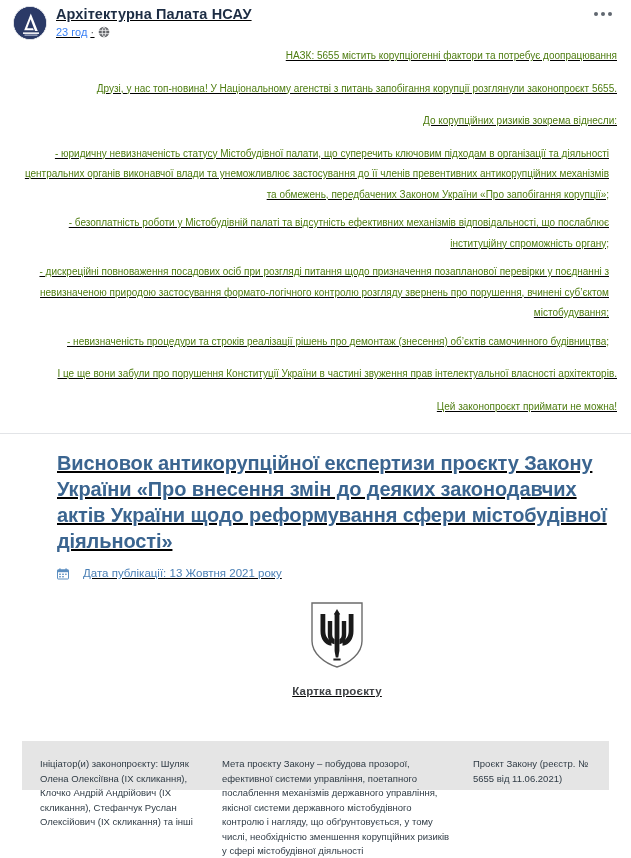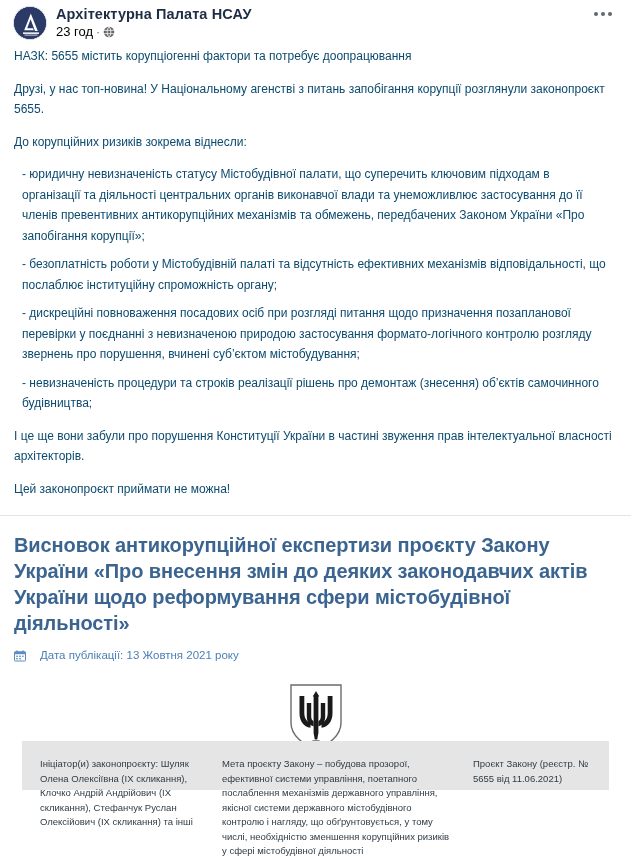--- a/index.html
+++ b/index.html
@@ -10,20 +10,21 @@
     background: #ffffff;
     font-family: "Liberation Sans", "DejaVu Sans", sans-serif;
     overflow: hidden;
   }
 
   .page {
     width: 631px;
     height: 790px;
     position: relative;
     background: #ffffff;
+    text-decoration: underline;
   }
 
   
   .post-header {
     display: flex;
     align-items: flex-start;
     padding: 5px 12px 0 13px;
     height: 46px;
     position: relative;
   }
@@ -57,22 +58,22 @@
     letter-spacing: 0.1px;
   }
 
   .meta-row {
     display: flex;
     align-items: center;
     gap: 3px;
     margin-top: 1px;
   }
   .meta-time {
-    font-size: 13px;
-    color: #000000;
+    font-size: 11px;
+    color: #3b82f6;
     line-height: 16px;
   }
   .meta-dot {
     font-size: 12.5px;
     color: #65676b;
     line-height: 16px;
   }
   .globe-icon { display: block; }
 
   .menu-dots {
@@ -88,40 +89,42 @@
   .menu-dots span {
     width: 4px; height: 4px;
     border-radius: 50%;
     background: #606770;
     display: block;
   }
 
   
   .post-body {
     padding: 0 14px 0 14px;
-    color: #0c4a6e;
-    font-size: 12px;
+    color: #4d7c0f;
+    font-size: 10px;
     line-height: 20.5px;
+    text-align: right;
   }
   .post-body p { margin: 0 0 12px 0; }
   .post-body p:last-child { margin-bottom: 16px; }
   .bullet-block { margin: 0 0 12px 0; }
   .bullet-block div { margin: 8px; }
 
   
   .divider {
     height: 1px;
     background: #e2e4e7;
     margin: 14px 0 0 0;
     width: 100%;
   }
 
   
   .article {
     padding: 16px 14px 0 14px;
+    margin-left: 43px;
   }
 
   .article-title {
     font-size: 20px;
     font-weight: bold;
     color: #3b6590;
     line-height: 26px;
     letter-spacing: -0.1px;
     margin: 0 0 12px 0;
   }

